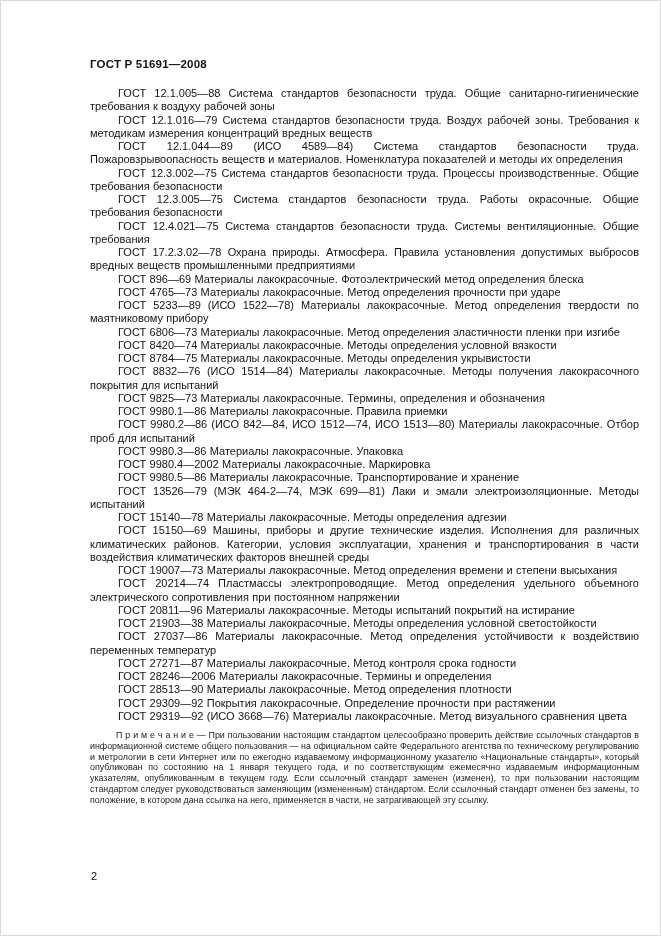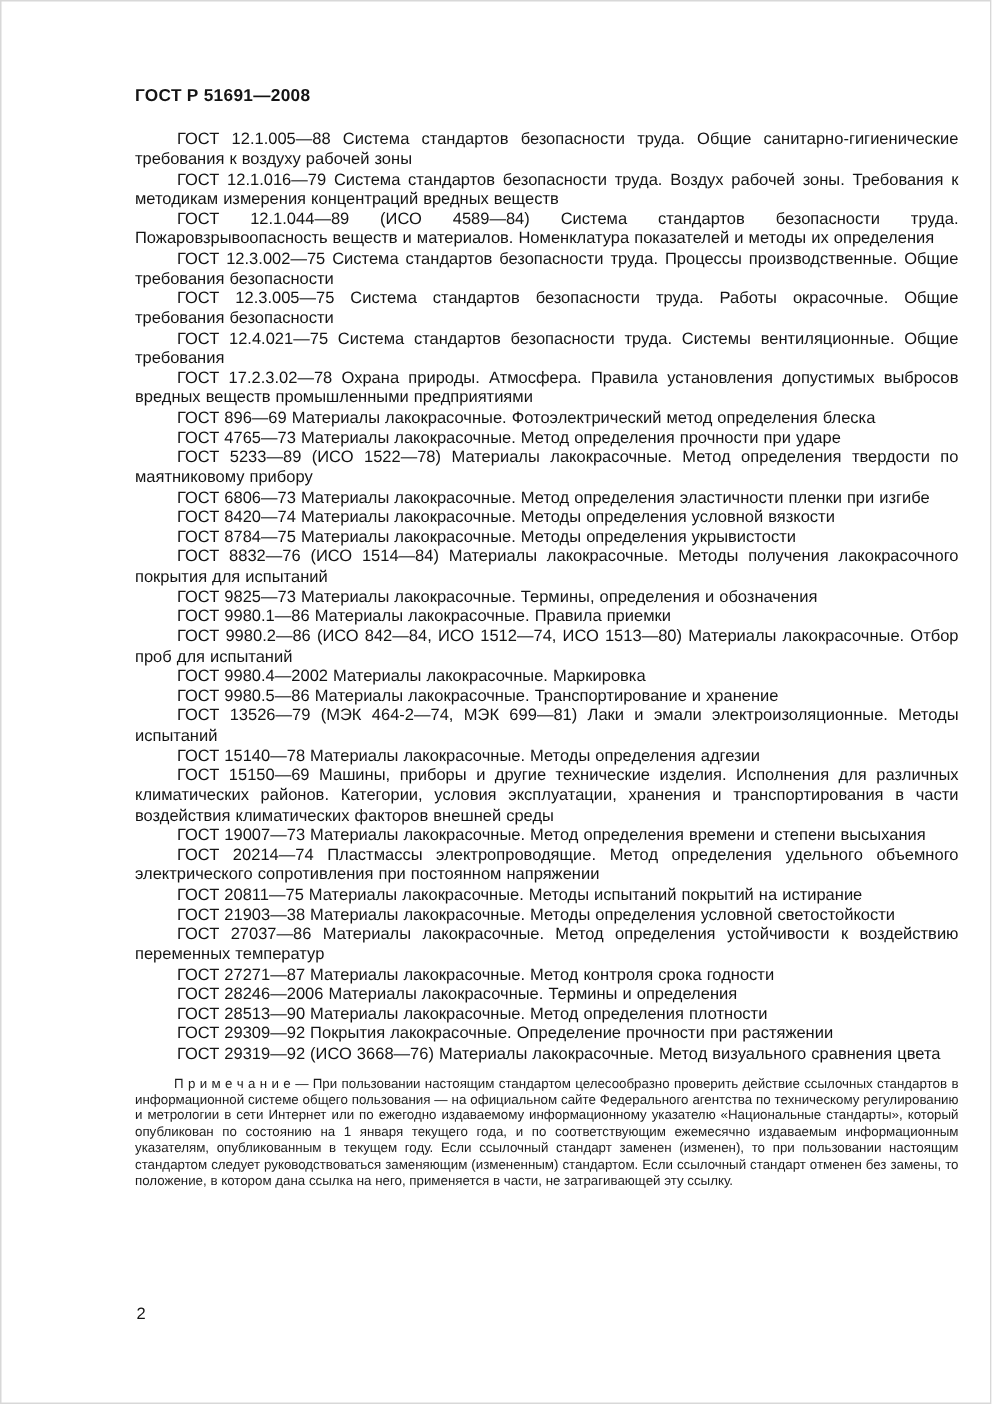--- a/index.html
+++ b/index.html
@@ -67,28 +67,29 @@
       <p class="para">ГОСТ 896—69 Материалы лакокрасочные. Фотоэлектрический метод определения блеска</p>
       <p class="para">ГОСТ 4765—73 Материалы лакокрасочные. Метод определения прочности при ударе</p>
       <p class="para">ГОСТ 5233—89 (ИСО 1522—78) Материалы лакокрасочные. Метод определения твердости по маятниковому прибору</p>
       <p class="para">ГОСТ 6806—73 Материалы лакокрасочные. Метод определения эластичности пленки при изгибе</p>
       <p class="para">ГОСТ 8420—74 Материалы лакокрасочные. Методы определения условной вязкости</p>
       <p class="para">ГОСТ 8784—75 Материалы лакокрасочные. Методы определения укрывистости</p>
       <p class="para">ГОСТ 8832—76 (ИСО 1514—84) Материалы лакокрасочные. Методы получения лакокрасочного покрытия для испытаний</p>
       <p class="para">ГОСТ 9825—73 Материалы лакокрасочные. Термины, определения и обозначения</p>
       <p class="para">ГОСТ 9980.1—86 Материалы лакокрасочные. Правила приемки</p>
       <p class="para">ГОСТ 9980.2—86 (ИСО 842—84, ИСО 1512—74, ИСО 1513—80) Материалы лакокрасочные. Отбор проб для испытаний</p>
+      <p class="para">ГОСТ 9980.3—86 Материалы лакокрасочные. Упаковка</p>
       <p class="para">ГОСТ 9980.4—2002 Материалы лакокрасочные. Маркировка</p>
       <p class="para">ГОСТ 9980.5—86 Материалы лакокрасочные. Транспортирование и хранение</p>
       <p class="para">ГОСТ 13526—79 (МЭК 464-2—74, МЭК 699—81) Лаки и эмали электроизоляционные. Методы испытаний</p>
       <p class="para">ГОСТ 15140—78 Материалы лакокрасочные. Методы определения адгезии</p>
       <p class="para">ГОСТ 15150—69 Машины, приборы и другие технические изделия. Исполнения для различных климатических районов. Категории, условия эксплуатации, хранения и транспортирования в части воздействия климатических факторов внешней среды</p>
       <p class="para">ГОСТ 19007—73 Материалы лакокрасочные. Метод определения времени и степени высыхания</p>
       <p class="para">ГОСТ 20214—74 Пластмассы электропроводящие. Метод определения удельного объемного электрического сопротивления при постоянном напряжении</p>
-      <p class="para">ГОСТ 20811—75 Материалы лакокрасочные. Методы испытаний покрытий на истирание</p>
+      <p class="para">ГОСТ 20811—96 Материалы лакокрасочные. Методы испытаний покрытий на истирание</p>
       <p class="para">ГОСТ 21903—38 Материалы лакокрасочные. Методы определения условной светостойкости</p>
       <p class="para">ГОСТ 27037—86 Материалы лакокрасочные. Метод определения устойчивости к воздействию переменных температур</p>
       <p class="para">ГОСТ 27271—87 Материалы лакокрасочные. Метод контроля срока годности</p>
       <p class="para">ГОСТ 28246—2006 Материалы лакокрасочные. Термины и определения</p>
       <p class="para">ГОСТ 28513—90 Материалы лакокрасочные. Метод определения плотности</p>
       <p class="para">ГОСТ 29309—92 Покрытия лакокрасочные. Определение прочности при растяжении</p>
       <p class="para">ГОСТ 29319—92 (ИСО 3668—76) Материалы лакокрасочные. Метод визуального сравнения цвета</p>
     </div>
 
   <p class="note">П р и м е ч а н и е — При пользовании настоящим стандартом целесообразно проверить действие ссылочных стандартов в информационной системе общего пользования — на официальном сайте Федерального агентства по техническому регулированию и метрологии в сети Интернет или по ежегодно издаваемому информационному указателю «Национальные стандарты», который опубликован по состоянию на 1 января текущего года, и по соответствующим ежемесячно издаваемым информационным указателям, опубликованным в текущем году. Если ссылочный стандарт заменен (изменен), то при пользовании настоящим стандартом следует руководствоваться заменяющим (измененным) стандартом. Если ссылочный стандарт отменен без замены, то положение, в котором дана ссылка на него, применяется в части, не затрагивающей эту ссылку.</p>

